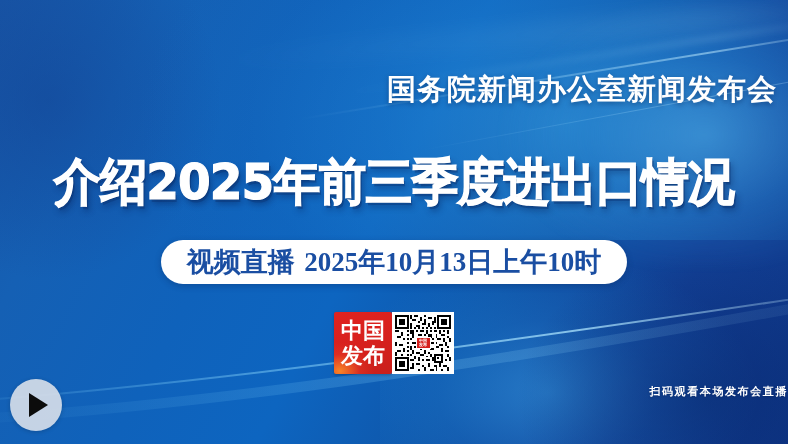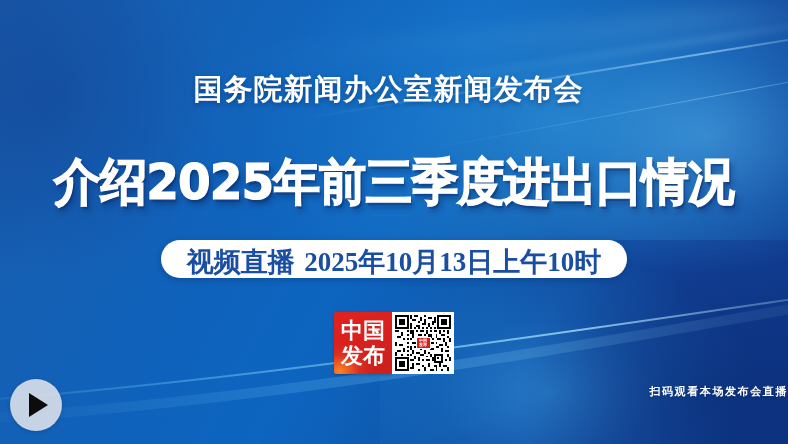--- a/index.html
+++ b/index.html
@@ -100,21 +100,21 @@
     left: -40px; bottom: 10px;
     width: 880px; height: 200px;
     pointer-events: none;
   }
   .curve svg { width: 100%; height: 100%; display: block; }
 
   
   .subtitle-top {
     position: absolute;
     left: 0; right: 11px; top: 70px;
-    text-align: center;
+    text-align: right;
     font-family: "DejaVu Serif", "Liberation Serif", serif;
     font-weight: 700;
     font-size: 29px;
     letter-spacing: 1px;
     color: #ffffff;
     text-shadow: 0 2px 5px rgba(4,30,80,0.45);
     white-space: nowrap;
   }
 
   .headline {
@@ -139,21 +139,21 @@
   .badge-wrap {
     position: absolute;
     left: 0; right: 0; top: 240px;
     text-align: center;
   }
   .badge {
     display: inline-block;
     background: #ffffff;
     color: #1a4ea2;
     border-radius: 999px;
-    padding: 6px 26px 0 26px;
+    padding: 6px 26px 6px 26px;
     font-family: "DejaVu Serif", "Liberation Serif", serif;
     font-weight: 700;
     font-size: 27px;
     line-height: 1.15;
     letter-spacing: 0px;
     white-space: nowrap;
     box-shadow: 0 2px 6px rgba(5,32,84,0.30);
   }
   .badge .bd-date {
     font-family: "Liberation Serif", "DejaVu Serif", serif;

